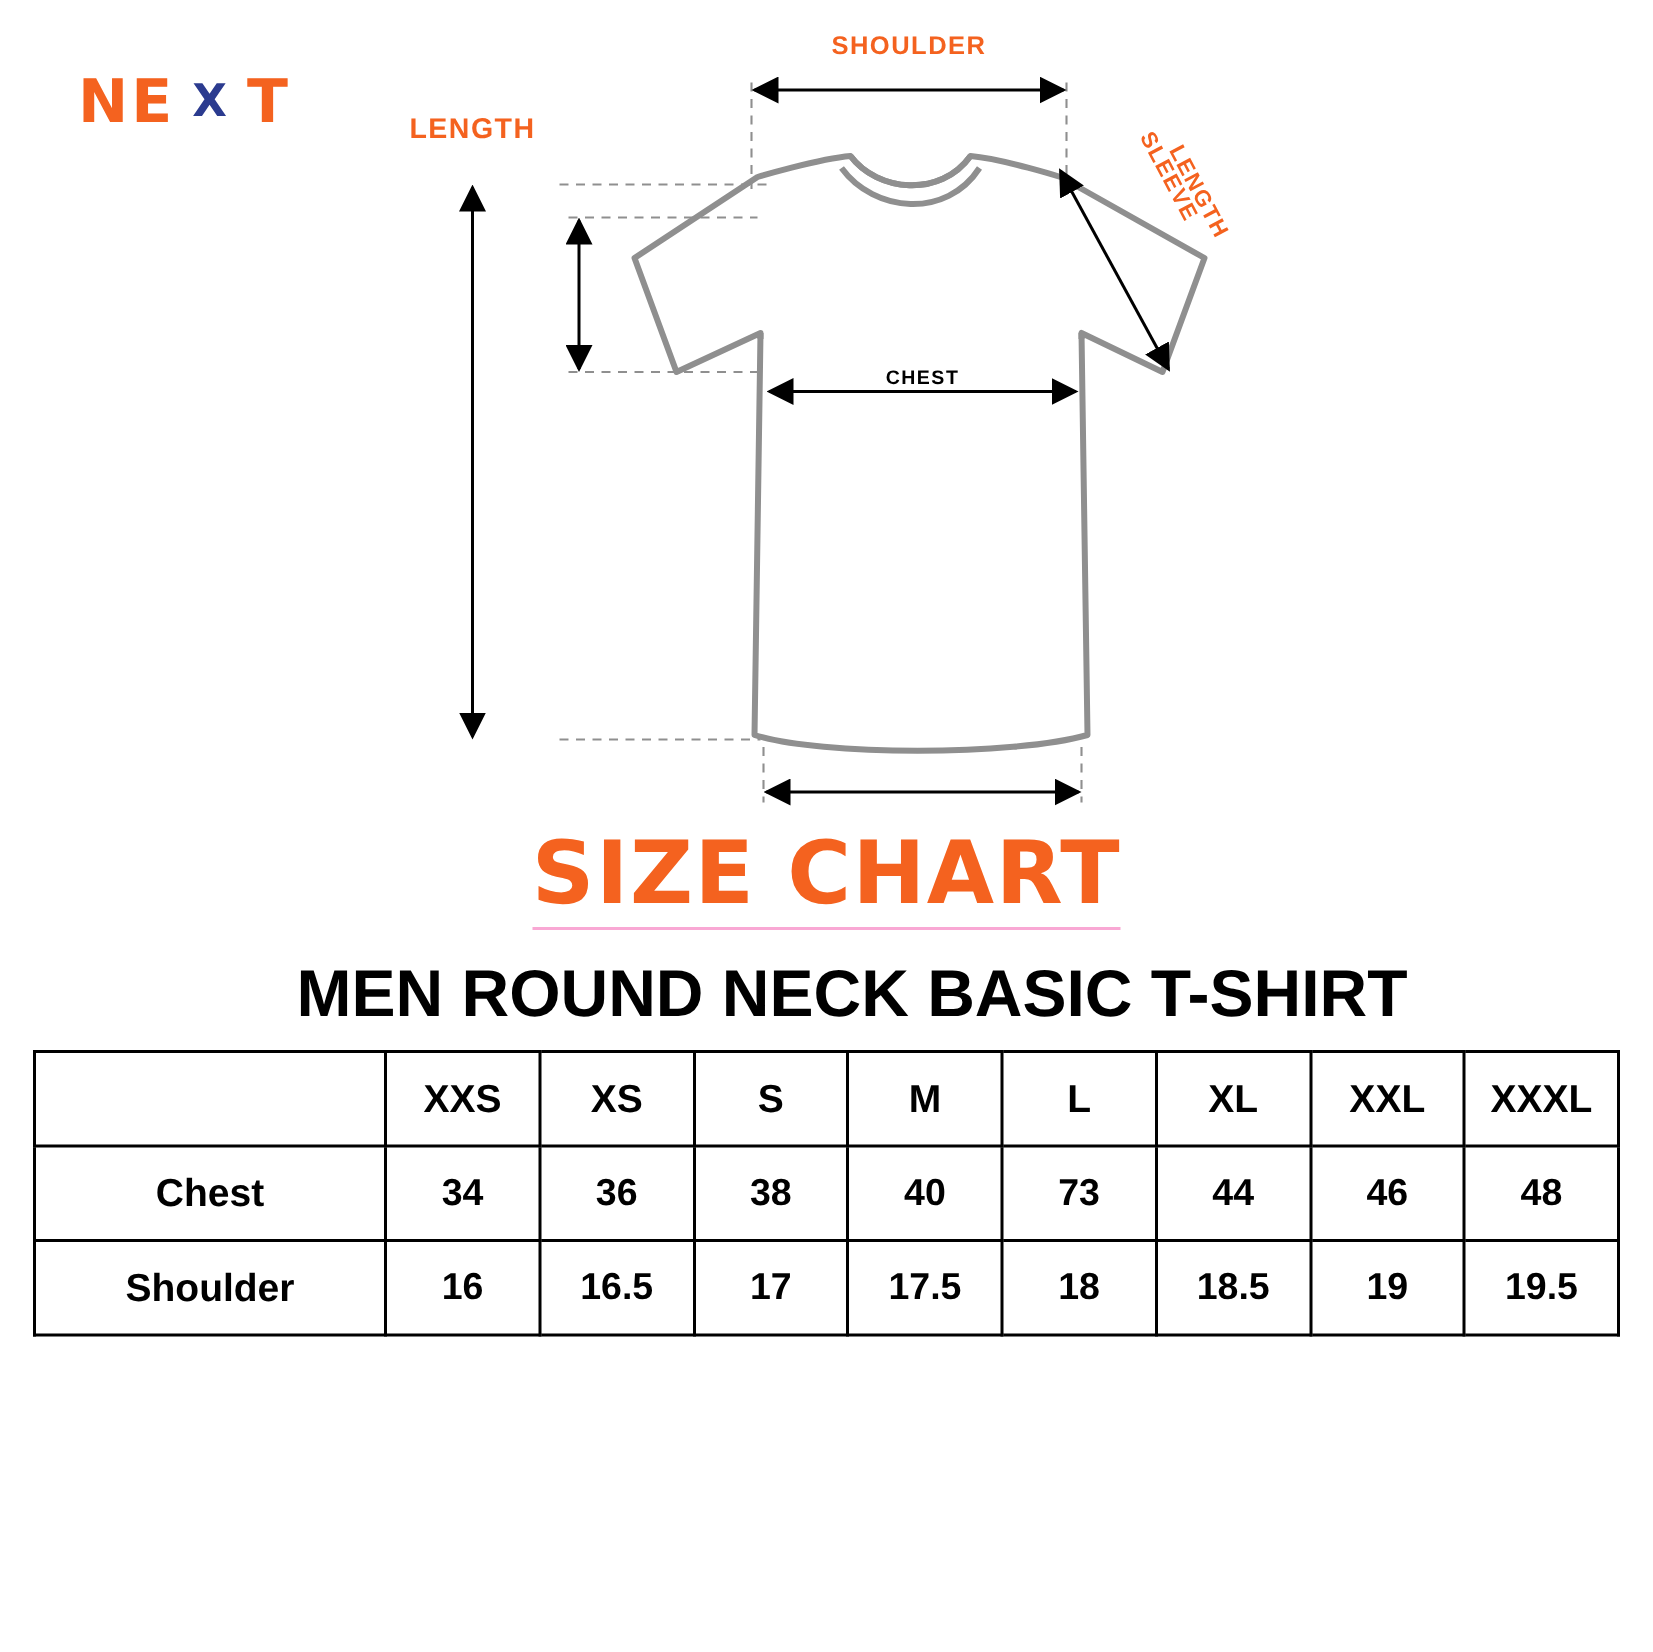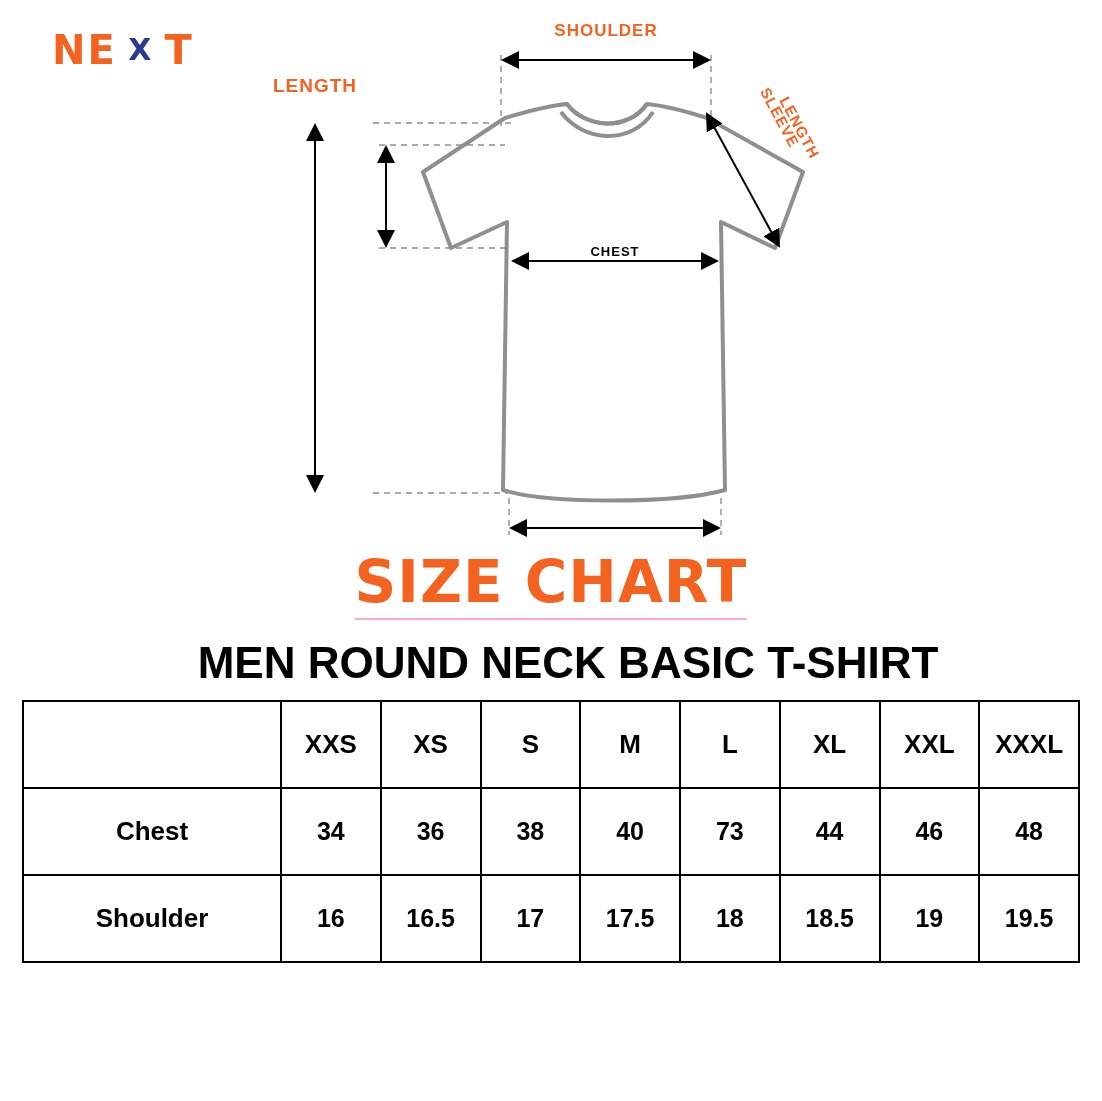--- a/index.html
+++ b/index.html
@@ -13,21 +13,21 @@
     font-family: "Liberation Sans", sans-serif;
     color: #000;
     position: relative;
     overflow: hidden;
   }
 
   
   #logo {
     position: absolute;
     left: 52px;
-    top: 24px;
+    top: 42px;
     width: 200px;
     height: 110px;
   }
   .logo-line {
     font-family: "DejaVu Sans", sans-serif;
     font-weight: 700;
     font-size: 40px;
     letter-spacing: 2px;
     line-height: 52px;
   }
@@ -93,21 +93,21 @@
     border-collapse: collapse;
     table-layout: fixed;
   }
   #size-table td, #size-table th {
     border: 2px solid #000;
     text-align: center;
     font-family: "Liberation Sans", sans-serif;
     font-weight: 700;
     font-size: 25px;
     height: 61px;
-    padding: 12px;
+    padding: 0;
   }
   #size-table th {
     font-size: 26px;
   }
   #size-table .rowhead {
     font-size: 26px;
     width: 232px;
   }
   #size-table .corner {
     border-left: 2px solid #000;

